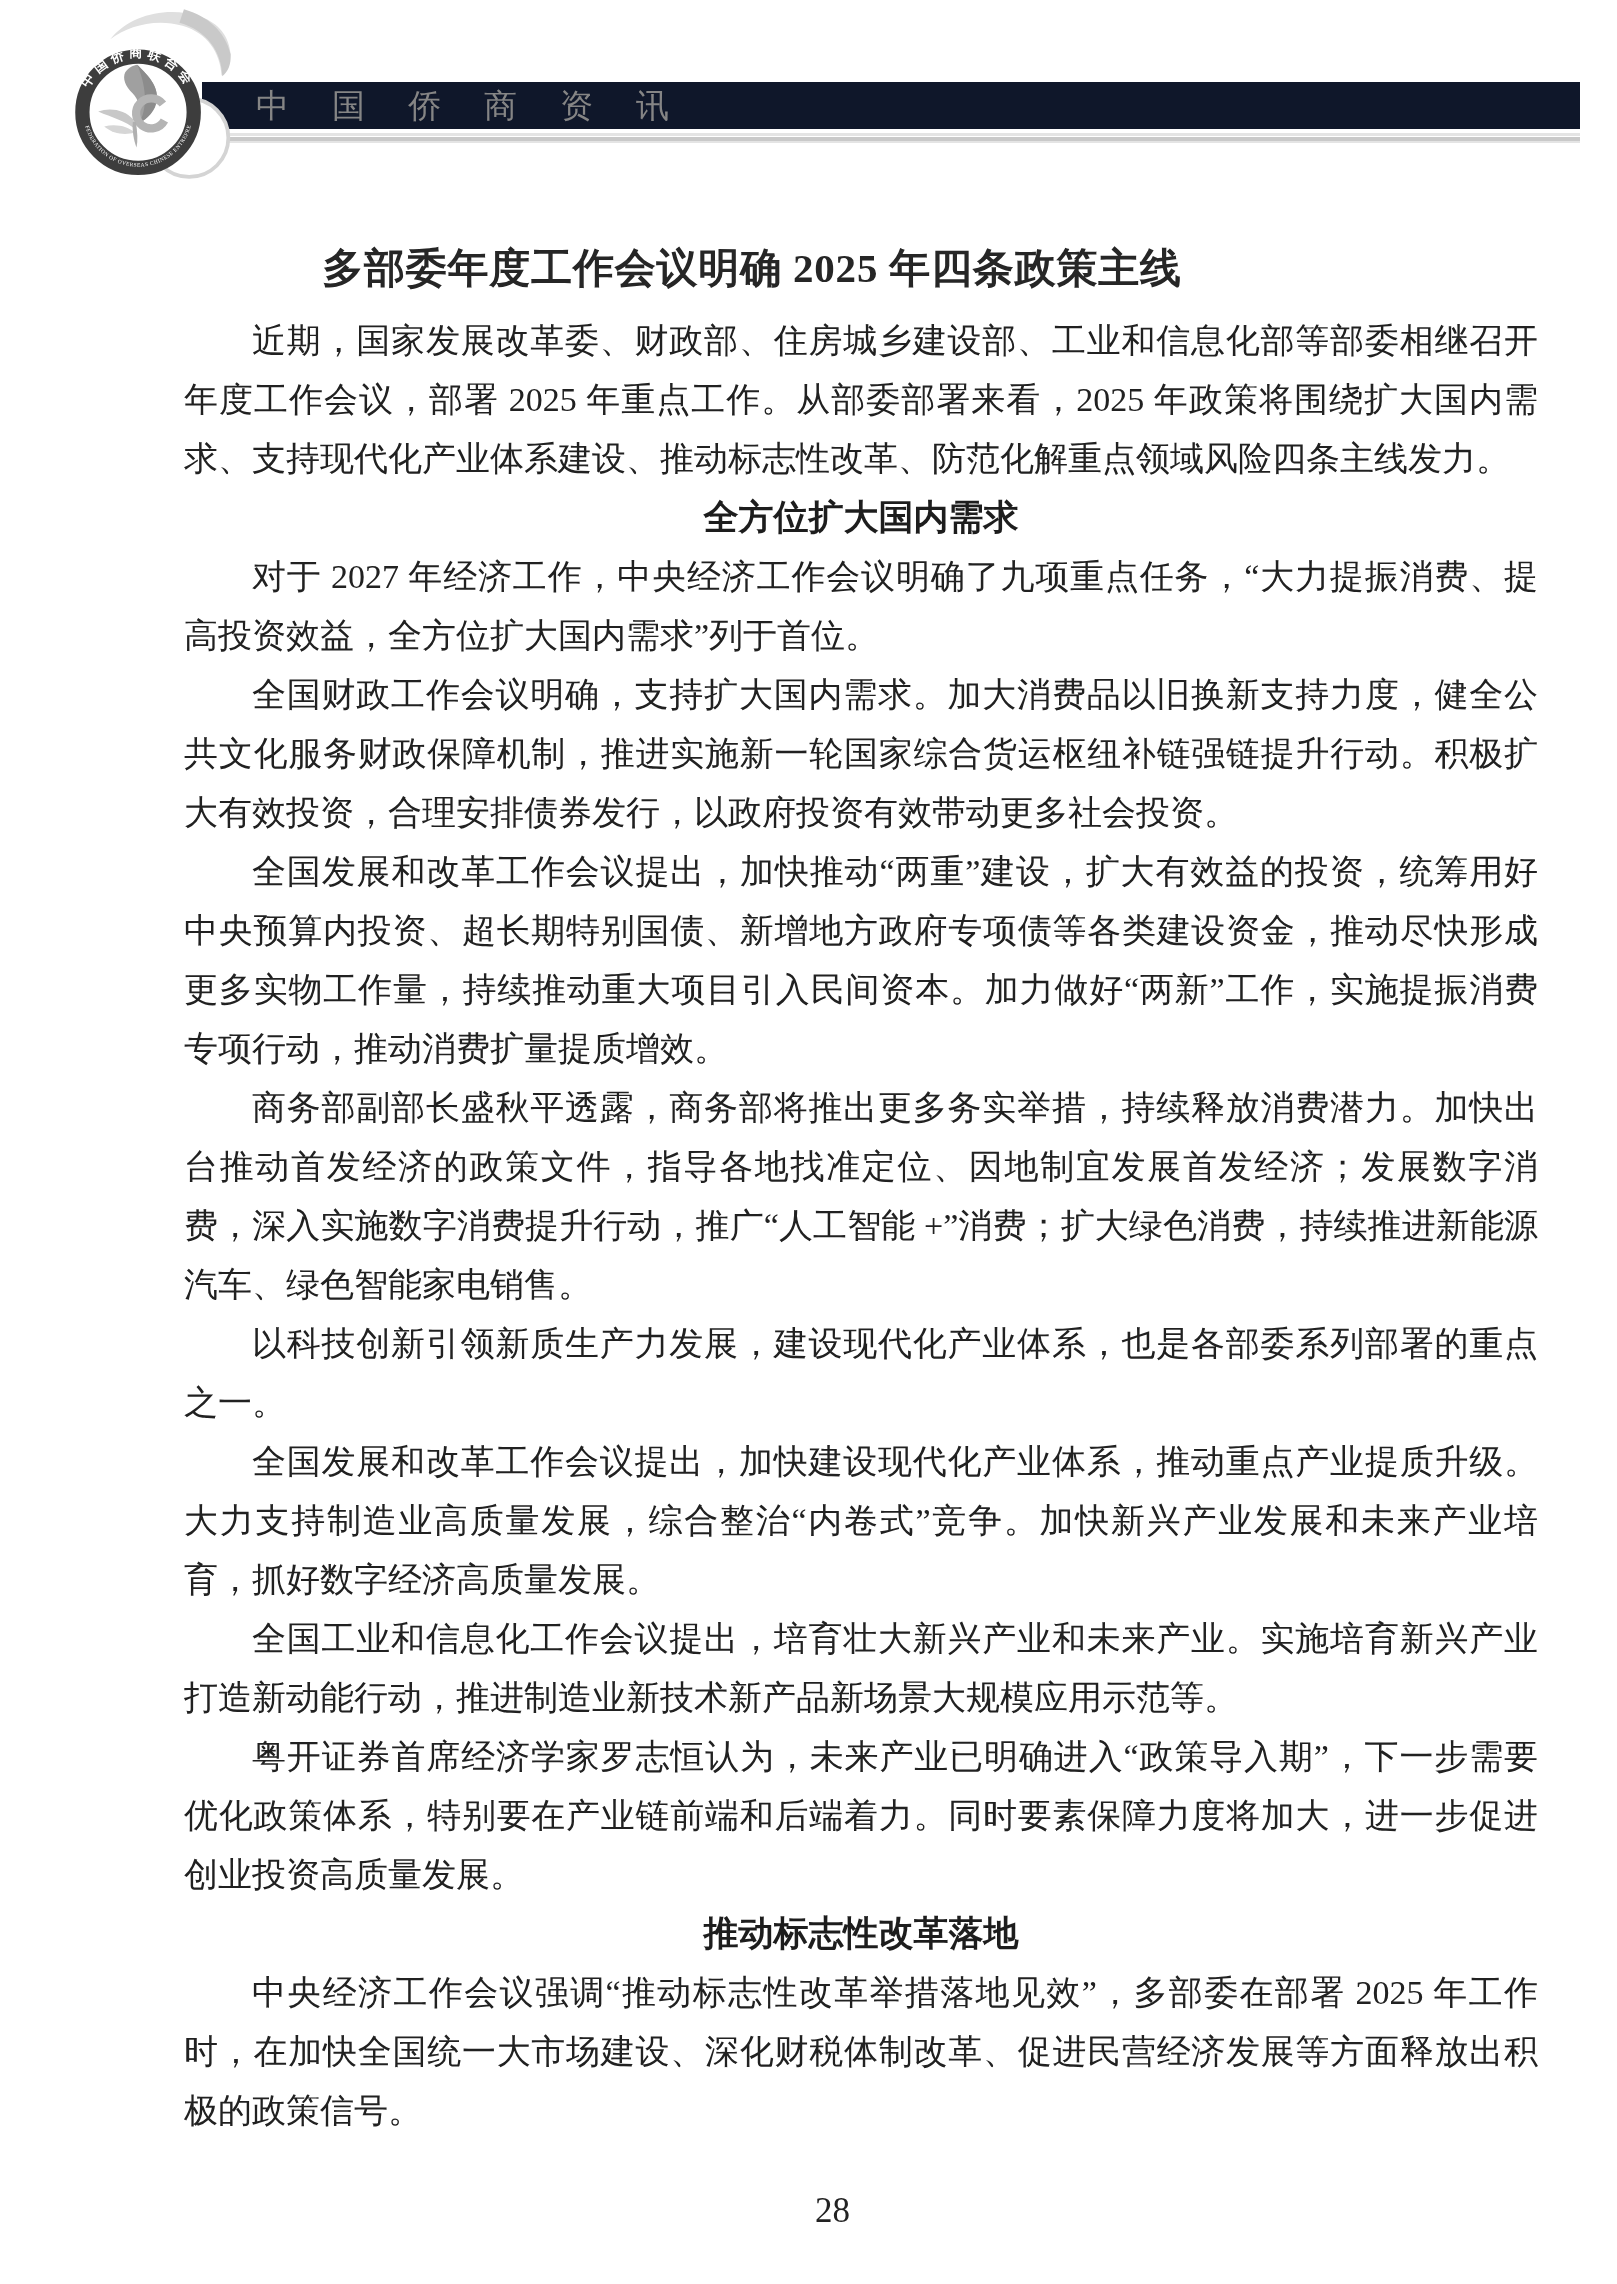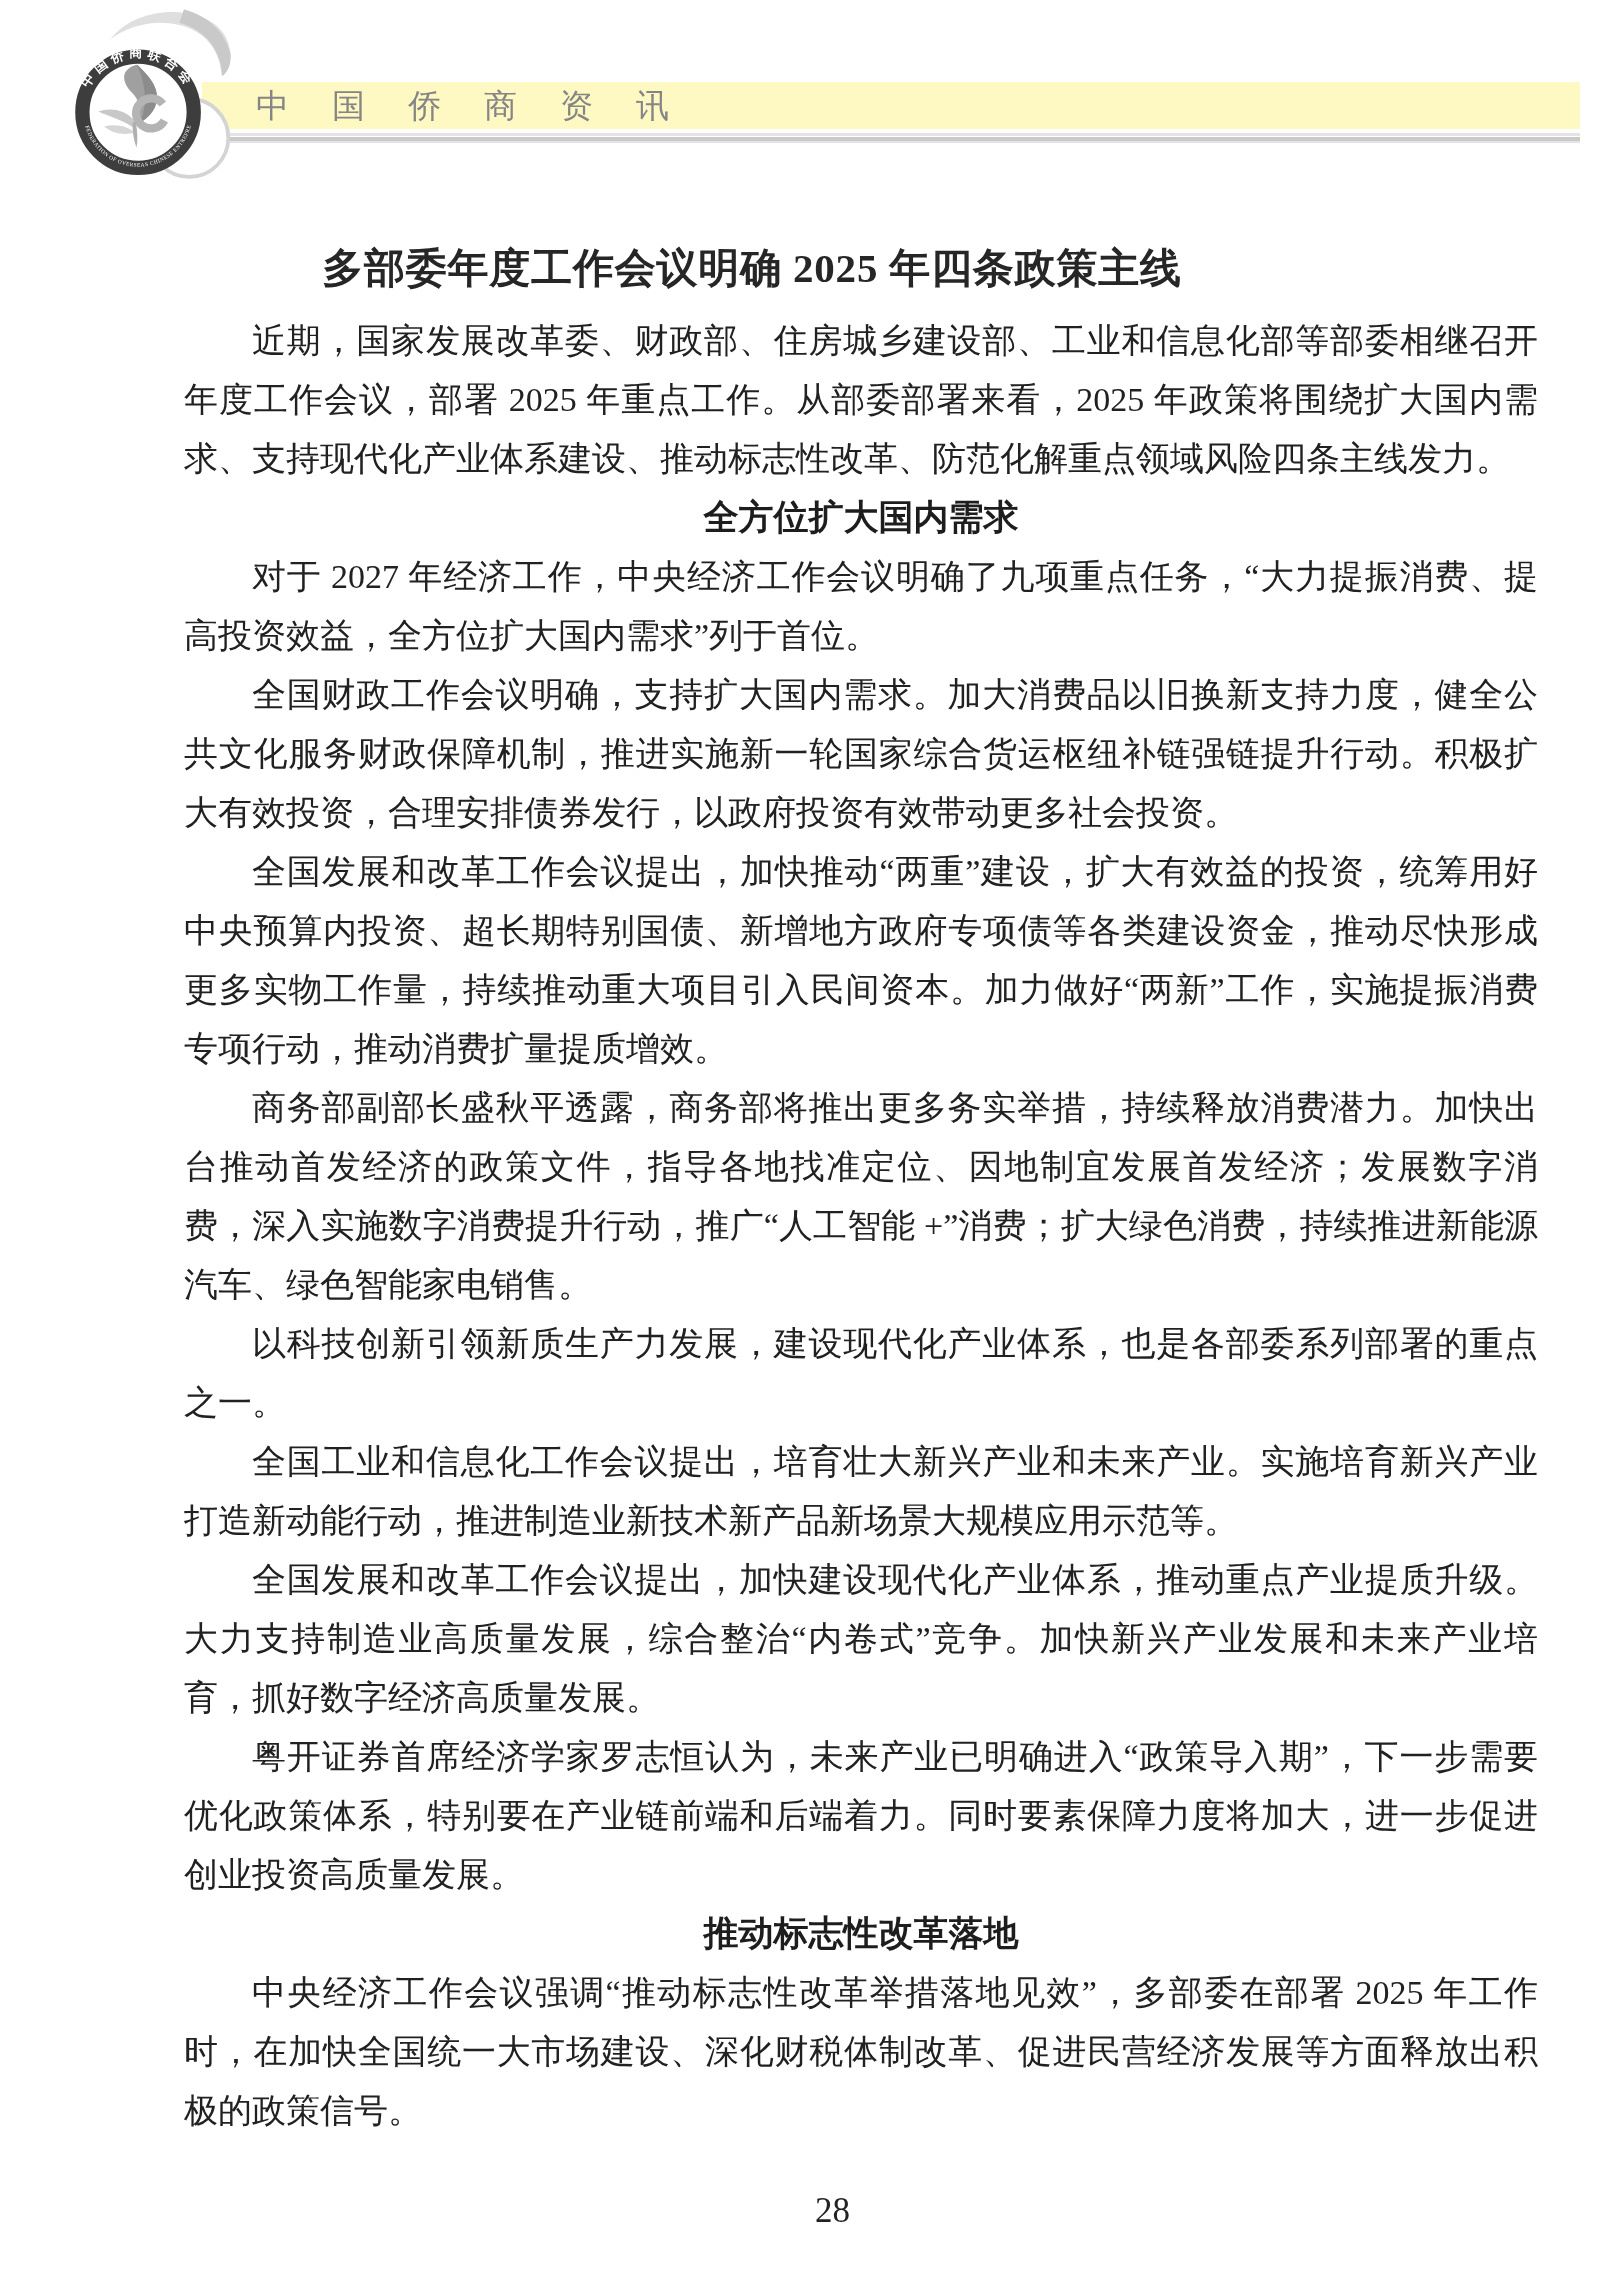--- a/index.html
+++ b/index.html
@@ -10,21 +10,21 @@
     background: #ffffff;
     overflow: hidden;
     font-family: "Liberation Serif", sans-serif; 
     color: #212121;
   }
   
   .banner {
     position: absolute;
     left: 202px; top: 82px;
     width: 1378px; height: 47px;
-    background: #fef9c3;
+    background: #0f172a;
   }
   .banner-title {
     position: absolute;
     left: 54px; top: 0;
     height: 47px; line-height: 48px;
     font-size: 33px;
     letter-spacing: 43px;
     color: #858585;
     white-space: nowrap;
   }
@@ -115,22 +115,22 @@
   <div class="article-title">多部委年度工作会议明确 2025 年四条政策主线</div>
 
   <div class="content">
       <div class="body-paragraph">近期，国家发展改革委、财政部、住房城乡建设部、工业和信息化部等部委相继召开年度工作会议，部署 2025 年重点工作。从部委部署来看，2025 年政策将围绕扩大国内需求、支持现代化产业体系建设、推动标志性改革、防范化解重点领域风险四条主线发力。</div>
       <div class="section-heading">全方位扩大国内需求</div>
       <div class="body-paragraph">对于 2027 年经济工作，中央经济工作会议明确了九项重点任务，“大力提振消费、提高投资效益，全方位扩大国内需求”列于首位。</div>
       <div class="body-paragraph">全国财政工作会议明确，支持扩大国内需求。加大消费品以旧换新支持力度，健全公共文化服务财政保障机制，推进实施新一轮国家综合货运枢纽补链强链提升行动。积极扩大有效投资，合理安排债券发行，以政府投资有效带动更多社会投资。</div>
       <div class="body-paragraph">全国发展和改革工作会议提出，加快推动“两重”建设，扩大有效益的投资，统筹用好中央预算内投资、超长期特别国债、新增地方政府专项债等各类建设资金，推动尽快形成更多实物工作量，持续推动重大项目引入民间资本。加力做好“两新”工作，实施提振消费专项行动，推动消费扩量提质增效。</div>
       <div class="body-paragraph">商务部副部长盛秋平透露，商务部将推出更多务实举措，持续释放消费潜力。加快出台推动首发经济的政策文件，指导各地找准定位、因地制宜发展首发经济；发展数字消费，深入实施数字消费提升行动，推广“人工智能 +”消费；扩大绿色消费，持续推进新能源汽车、绿色智能家电销售。</div>
       <div class="body-paragraph">以科技创新引领新质生产力发展，建设现代化产业体系，也是各部委系列部署的重点之一。</div>
+      <div class="body-paragraph">全国发展和改革工作会议提出，加快建设现代化产业体系，推动重点产业提质升级。大力支持制造业高质量发展，综合整治“内卷式”竞争。加快新兴产业发展和未来产业培育，抓好数字经济高质量发展。</div>
       <div class="body-paragraph">全国工业和信息化工作会议提出，培育壮大新兴产业和未来产业。实施培育新兴产业打造新动能行动，推进制造业新技术新产品新场景大规模应用示范等。</div>
-      <div class="body-paragraph">全国发展和改革工作会议提出，加快建设现代化产业体系，推动重点产业提质升级。大力支持制造业高质量发展，综合整治“内卷式”竞争。加快新兴产业发展和未来产业培育，抓好数字经济高质量发展。</div>
       <div class="body-paragraph">粤开证券首席经济学家罗志恒认为，未来产业已明确进入“政策导入期”，下一步需要优化政策体系，特别要在产业链前端和后端着力。同时要素保障力度将加大，进一步促进创业投资高质量发展。</div>
       <div class="section-heading">推动标志性改革落地</div>
       <div class="body-paragraph">中央经济工作会议强调“推动标志性改革举措落地见效”，多部委在部署 2025 年工作时，在加快全国统一大市场建设、深化财税体制改革、促进民营经济发展等方面释放出积极的政策信号。</div>
     </div>
 
   <div class="page-number">28</div>
 
 </div>
 
 

